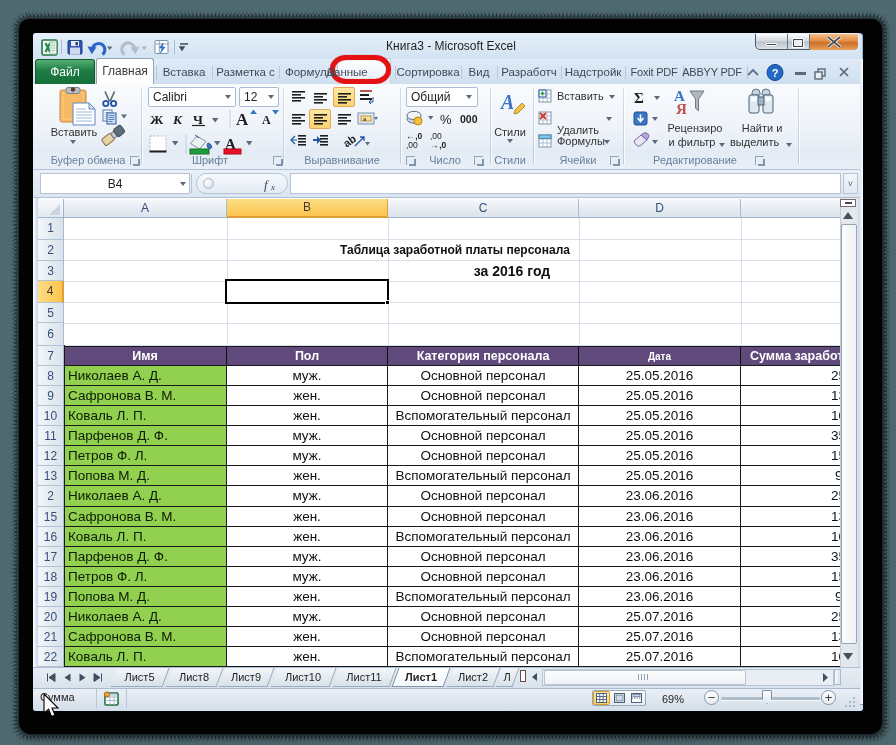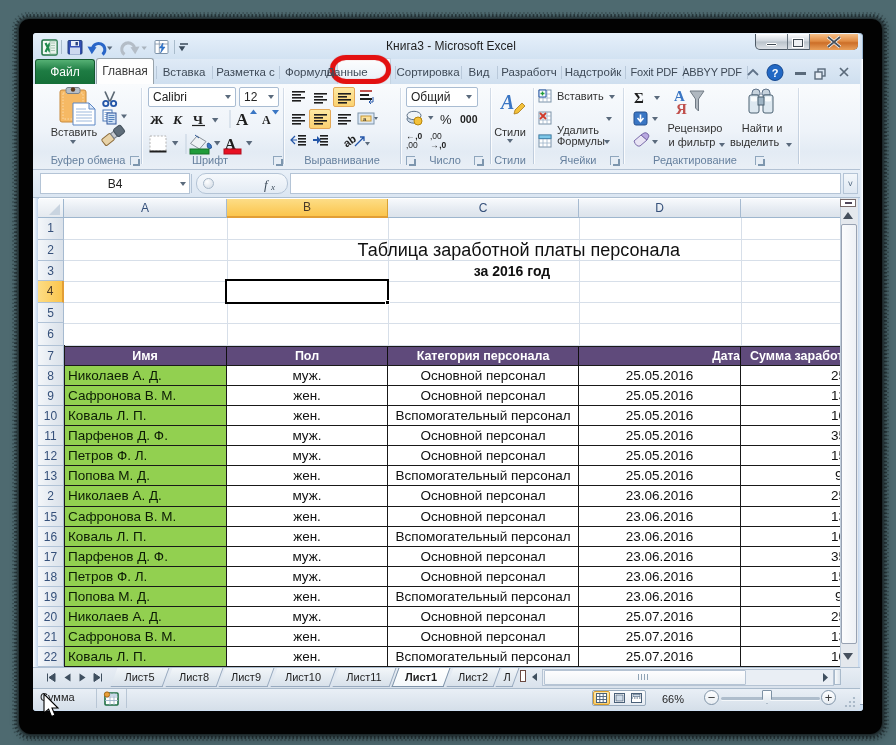--- a/index.html
+++ b/index.html
@@ -403,27 +403,27 @@
 <div class="vline" style="left:227px;top:218px;height:128px"></div>
 <div class="vline" style="left:388px;top:218px;height:128px"></div>
 <div class="vline" style="left:579px;top:218px;height:128px"></div>
 <div class="vline" style="left:741px;top:218px;height:128px"></div>
 <div class="hline" style="left:64px;top:239px;width:776px"></div>
 <div class="hline" style="left:64px;top:260px;width:776px"></div>
 <div class="hline" style="left:64px;top:281px;width:776px"></div>
 <div class="hline" style="left:64px;top:302px;width:776px"></div>
 <div class="hline" style="left:64px;top:323px;width:776px"></div>
 <div class="hline" style="left:64px;top:345px;width:776px"></div>
-<div class="cell" style="left:340px;top:241px;width:340px;height:19px;font-weight:normal;font-size:18px;text-align:right;line-height:19px">Таблица заработной платы персонала</div>
+<div class="cell" style="left:340px;top:241px;width:340px;height:19px;font-weight:bold;font-size:12px;text-align:left;line-height:19px">Таблица заработной платы персонала</div>
 <div class="cell" style="left:430px;top:262px;width:164px;height:18px;font-weight:bold;font-size:14px;text-align:center;line-height:18px">за 2016 год</div>
 <div class="abs" style="left:64px;top:345.5px;width:776px;height:1px;background:#191919"></div>
 <div class="cell purp" style="left:64px;top:346.5px;width:163px;height:19.5px;line-height:19px;font-size:12.5px;text-align:center">Имя</div>
 <div class="cell purp" style="left:227px;top:346.5px;width:161px;height:19.5px;line-height:19px;font-size:12.5px;text-align:center">Пол</div>
 <div class="cell purp" style="left:388px;top:346.5px;width:191px;height:19.5px;line-height:19px;font-size:12.5px;text-align:center">Категория персонала</div>
-<div class="cell purp" style="left:579px;top:346.5px;width:162px;height:19.5px;line-height:19px;font-size:12px;text-align:right">Дата</div>
+<div class="cell purp" style="left:579px;top:346.5px;width:162px;height:19.5px;line-height:19px;font-size:10px;text-align:center">Дата</div>
 <div class="cell purp" style="left:741px;top:346.5px;width:99px;height:19.5px;line-height:19px;font-size:12.5px;padding-left:9px;border-right:none">Сумма заработной платы</div>
 <div class="cell green" style="left:64px;top:366px;width:163px;height:20px;line-height:19px">Николаев А. Д.</div>
 <div class="cell wcell tc" style="left:227px;top:366px;width:161px;height:20px;line-height:19px">муж.</div>
 <div class="cell wcell tc" style="left:388px;top:366px;width:191px;height:20px;line-height:19px">Основной персонал</div>
 <div class="cell wcell tc" style="left:579px;top:366px;width:162px;height:20px;line-height:19px">25.05.2016</div>
 <div class="cell wcell" style="left:741px;top:366px;width:99px;height:20px;line-height:19px;border-right:none">
     <span style="position:absolute;left:90px">25</span>
   </div>
 <div class="cell green" style="left:64px;top:386px;width:163px;height:20px;line-height:19px">Сафронова В. М.</div>
 <div class="cell wcell tc" style="left:227px;top:386px;width:161px;height:20px;line-height:19px">жен.</div>
@@ -602,21 +602,21 @@
   </svg>
 <svg class="abs" width="13" height="12" style="left:613px;top:692px" viewBox="0 0 13 12">
     <rect x="1.5" y="1.5" width="10" height="9" fill="#fff" stroke="#4a6078"></rect>
     <rect x="3" y="3" width="7" height="6" fill="#cfdce8" stroke="#4a6078" stroke-width=".7"></rect>
   </svg>
 <svg class="abs" width="13" height="12" style="left:630px;top:692px" viewBox="0 0 13 12">
     <rect x="1.5" y="1.5" width="10" height="9" fill="#fff" stroke="#4a6078"></rect>
     <path d="M1.5 6h10" stroke="#4a6078" stroke-dasharray="1.5 1"></path>
     <rect x="3" y="2.5" width="7" height="2.2" fill="#cfdce8" stroke="#4a6078" stroke-width=".6"></rect>
   </svg>
-<div class="abs" style="left:662px;top:693px;font-size:11px;color:#1f1f1f">66%</div>
+<div class="abs" style="left:662px;top:693px;font-size:11px;color:#1f1f1f">69%</div>
 <div class="zoomcircle abs" style="left:704px;top:690px">−</div>
 <div class="abs" style="left:721px;top:697px;width:99px;height:3px;background:#aebdcc;border-radius:2px;box-shadow:0 1px 0 #f4f7fa"></div>
 <div class="abs" style="left:762px;top:690px;width:10px;height:14px;background:linear-gradient(#fdfeff,#dfe7ee);border:1px solid #7d91a4;border-radius:1px;clip-path:polygon(0 0,100% 0,100% 62%,50% 100%,0 62%)"></div>
 <div class="zoomcircle abs" style="left:821px;top:690px">+</div>
 <svg class="abs" width="14" height="14" style="left:843px;top:695px">
     <g fill="#9fb0c0">
       <circle cx="11" cy="3" r="1.1"></circle>
       <circle cx="7" cy="7" r="1.1"></circle>
       <circle cx="11" cy="7" r="1.1"></circle>
       <circle cx="3" cy="11" r="1.1"></circle>

